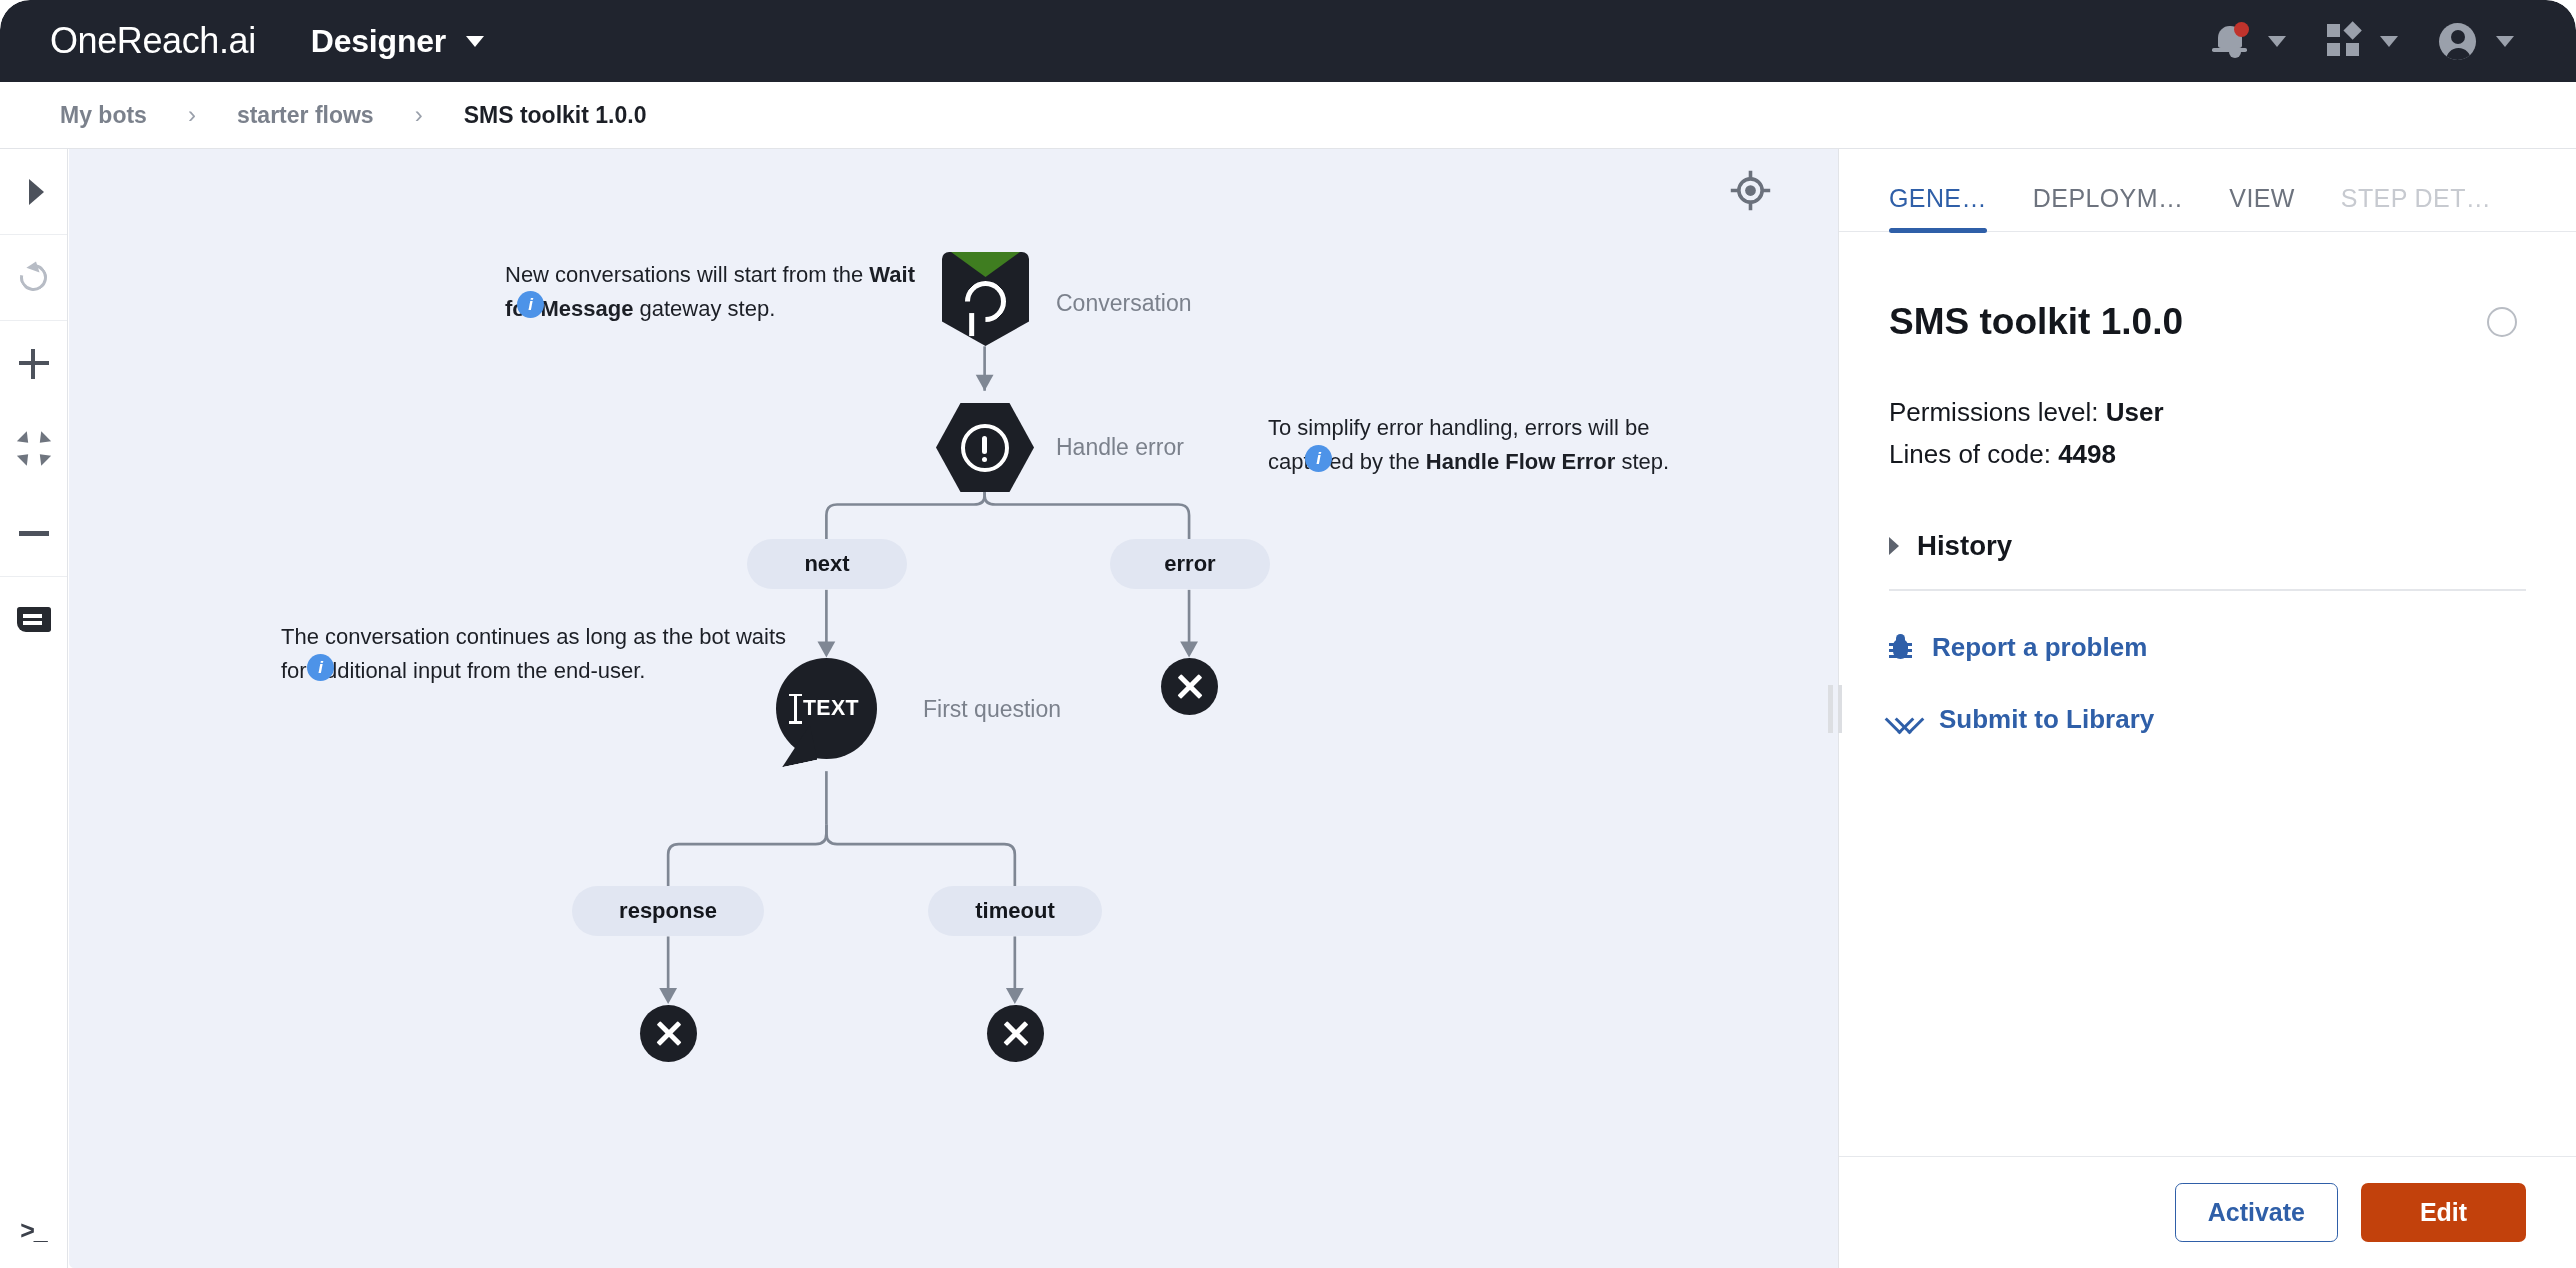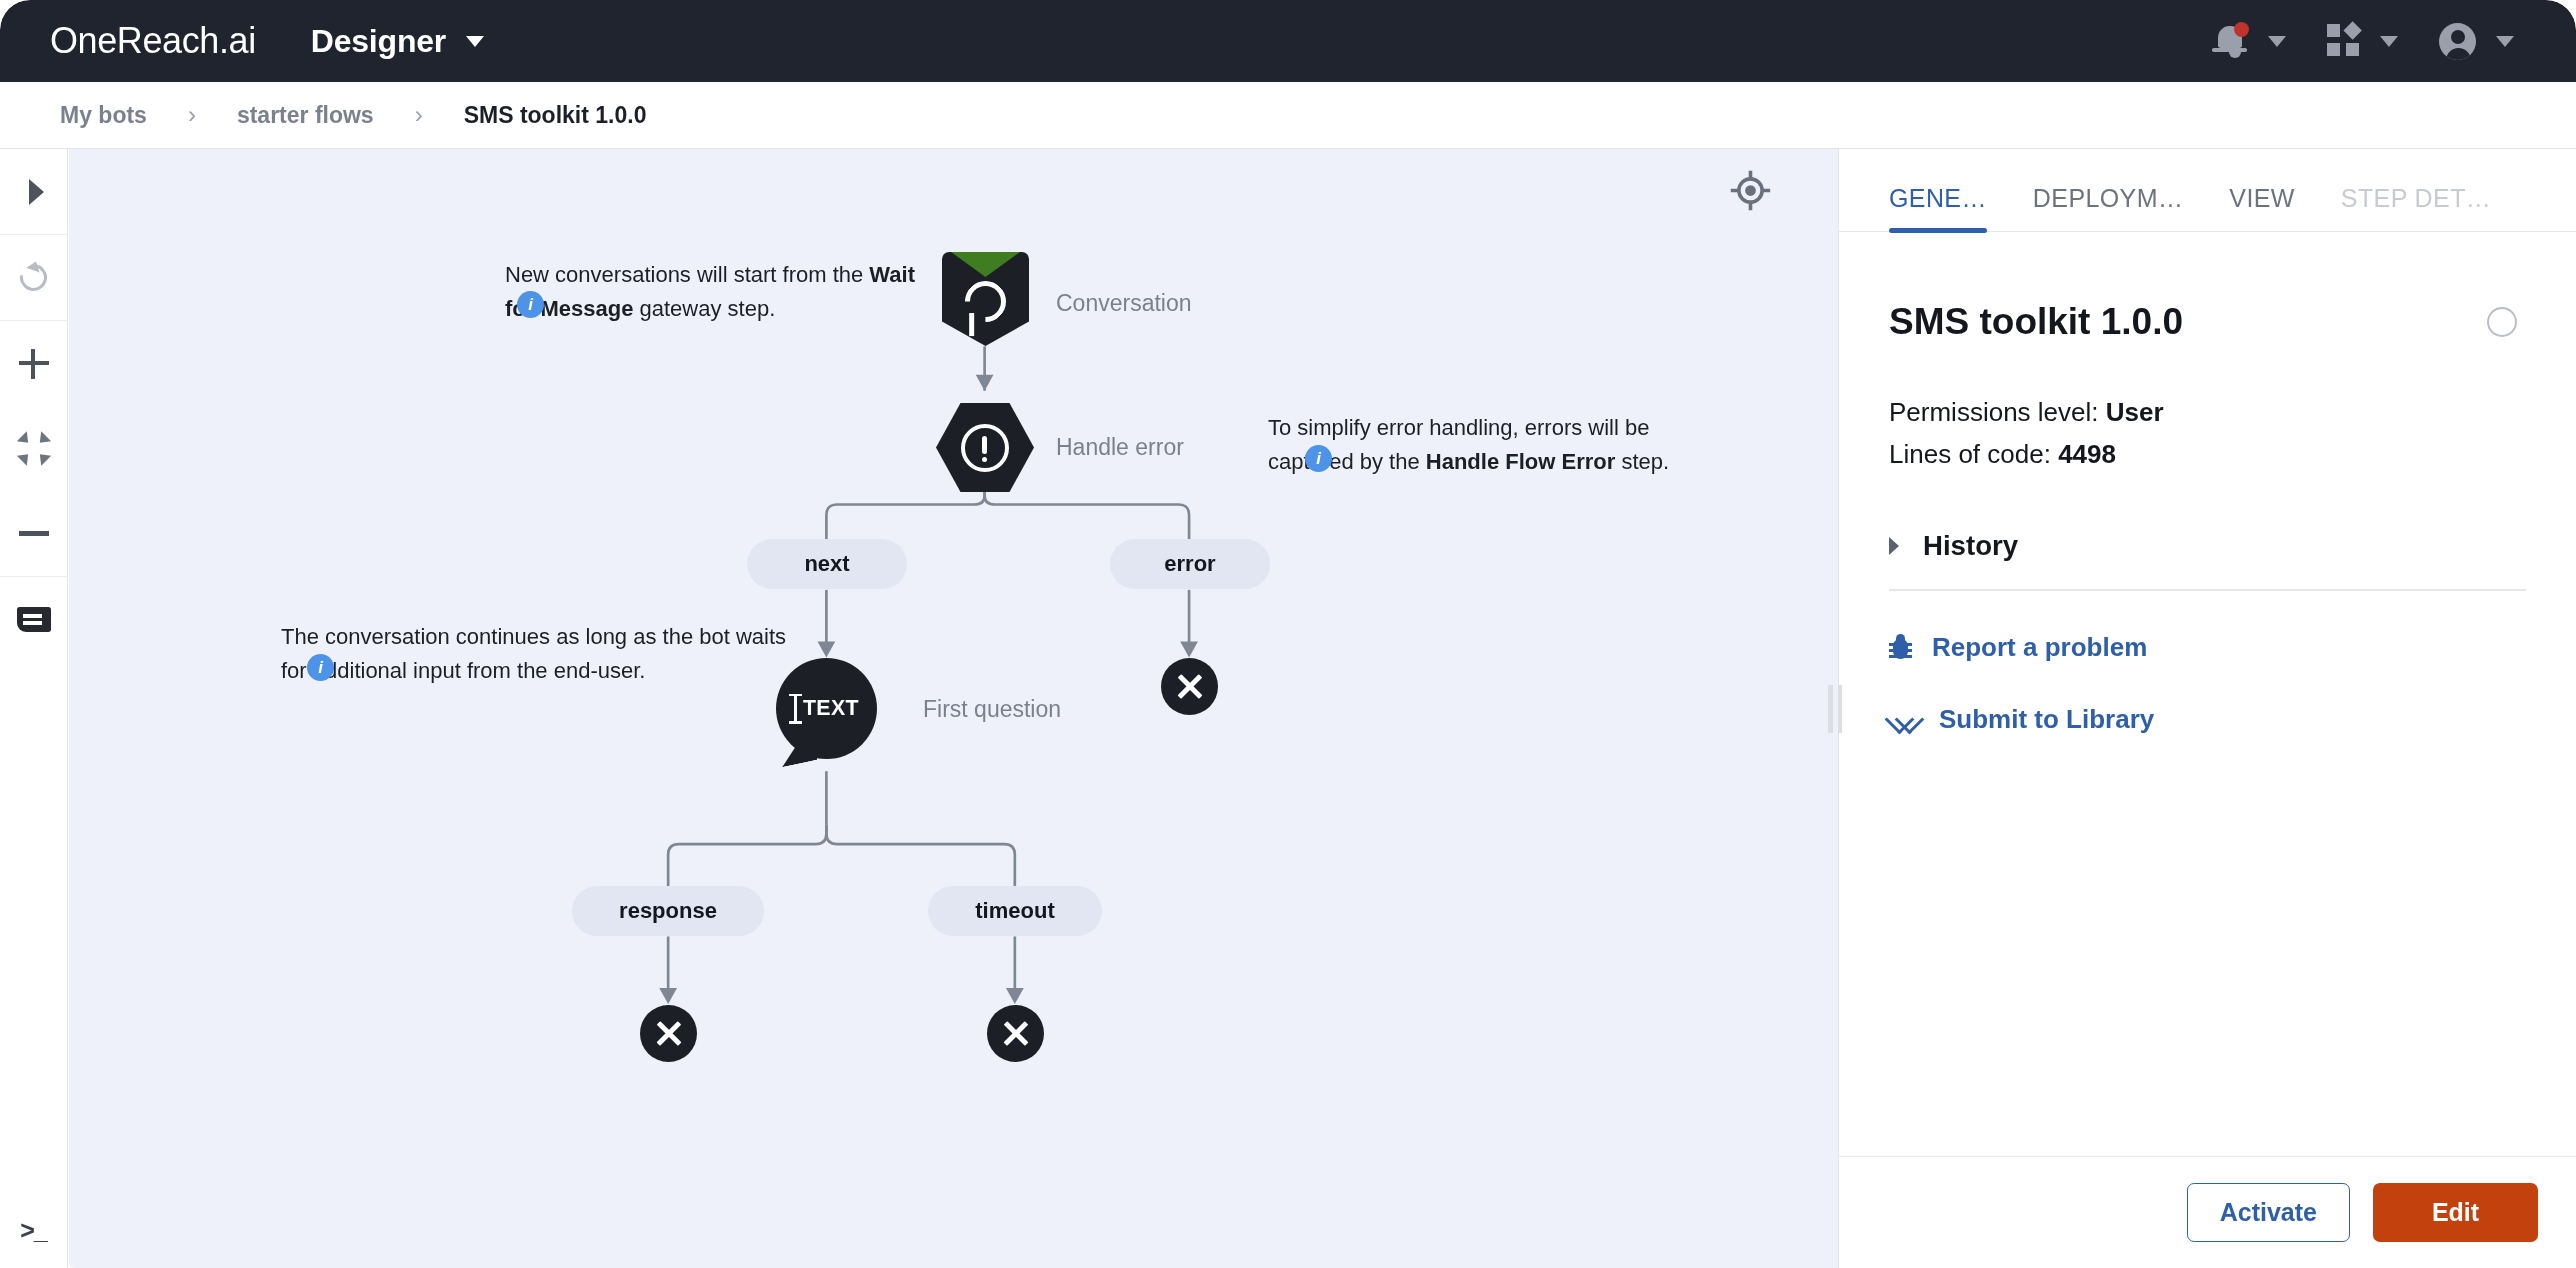--- a/index.html
+++ b/index.html
@@ -295,21 +295,21 @@
     margin-top: 69px;
   }
   .panel-title { font-size: 37px; font-weight: bold; color: #14171d; }
   .status-circle {
     width: 30px; height: 30px; border-radius: 50%;
     border: 2.7px solid #b9bdc4; margin-right: 9px;
   }
   .meta { margin-top: 48px; font-size: 26px; color: #14171d; line-height: 1.62; }
   .meta b { font-weight: bold; }
   .history-row {
-    margin-top: 55px; display: flex; align-items: center; gap: 24px;
+    margin-top: 55px; display: flex; align-items: center; gap: 18px;
   }
   .hist-chev {
     width: 0; height: 0;
     border-top: 9px solid transparent; border-bottom: 9px solid transparent;
     border-left: 10.7px solid #5d636e;
   }
   .history-label { font-size: 27.6px; font-weight: bold; color: #14171d; }
   .divider { margin-top: 27px; height: 1.8px; background: #e4e6ea; }
   .link-row {
     display: flex; align-items: center; gap: 20px;
@@ -337,21 +337,21 @@
     border-left: 3.6px solid #2f5fa8; border-bottom: 3.6px solid #2f5fa8;
     transform: rotate(-45deg);
   }
   .check2::before { left: 0; top: -0.9px; }
   .check2::after  { left: 9.8px; top: -0.9px; }
 
   .panel-footer {
     position: absolute; left: 0; right: 0; bottom: 0; height: 112px;
     border-top: 1.8px solid #e6e8ec;
     display: flex; align-items: center; justify-content: flex-end;
-    gap: 23px; padding-right: 38px;
+    gap: 23px; padding-right: 50px;
     background: #fff; border-bottom-right-radius: 30px;
   }
   .btn {
     height: 59px; border-radius: 7.1px; font-size: 25px; font-weight: bold;
     display: flex; align-items: center; justify-content: center;
     padding: 0 32px; white-space: nowrap;
   }
   .btn-outline { border: 1.8px solid #2f5fa8; color: #2f5fa8; background: #fff; }
   .btn-primary { background: #c2410c; color: #fff; min-width: 165px; }
 </style>

